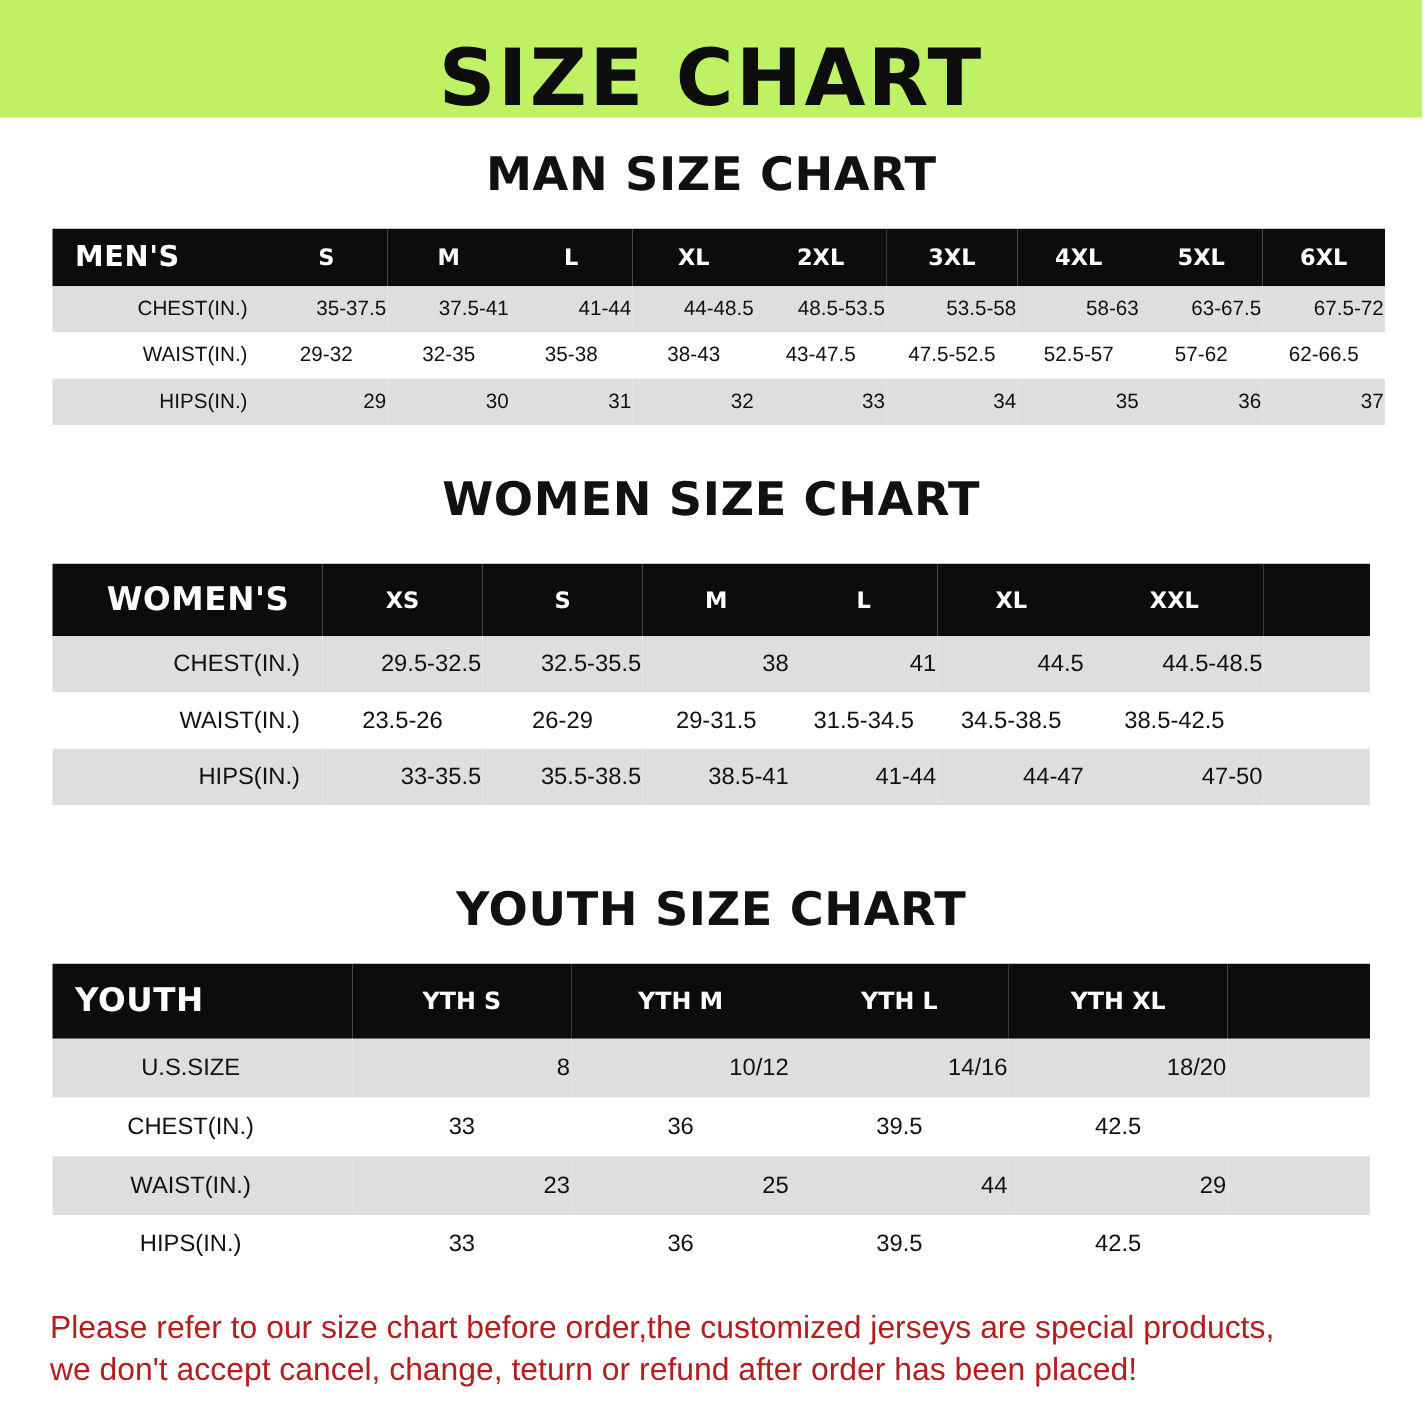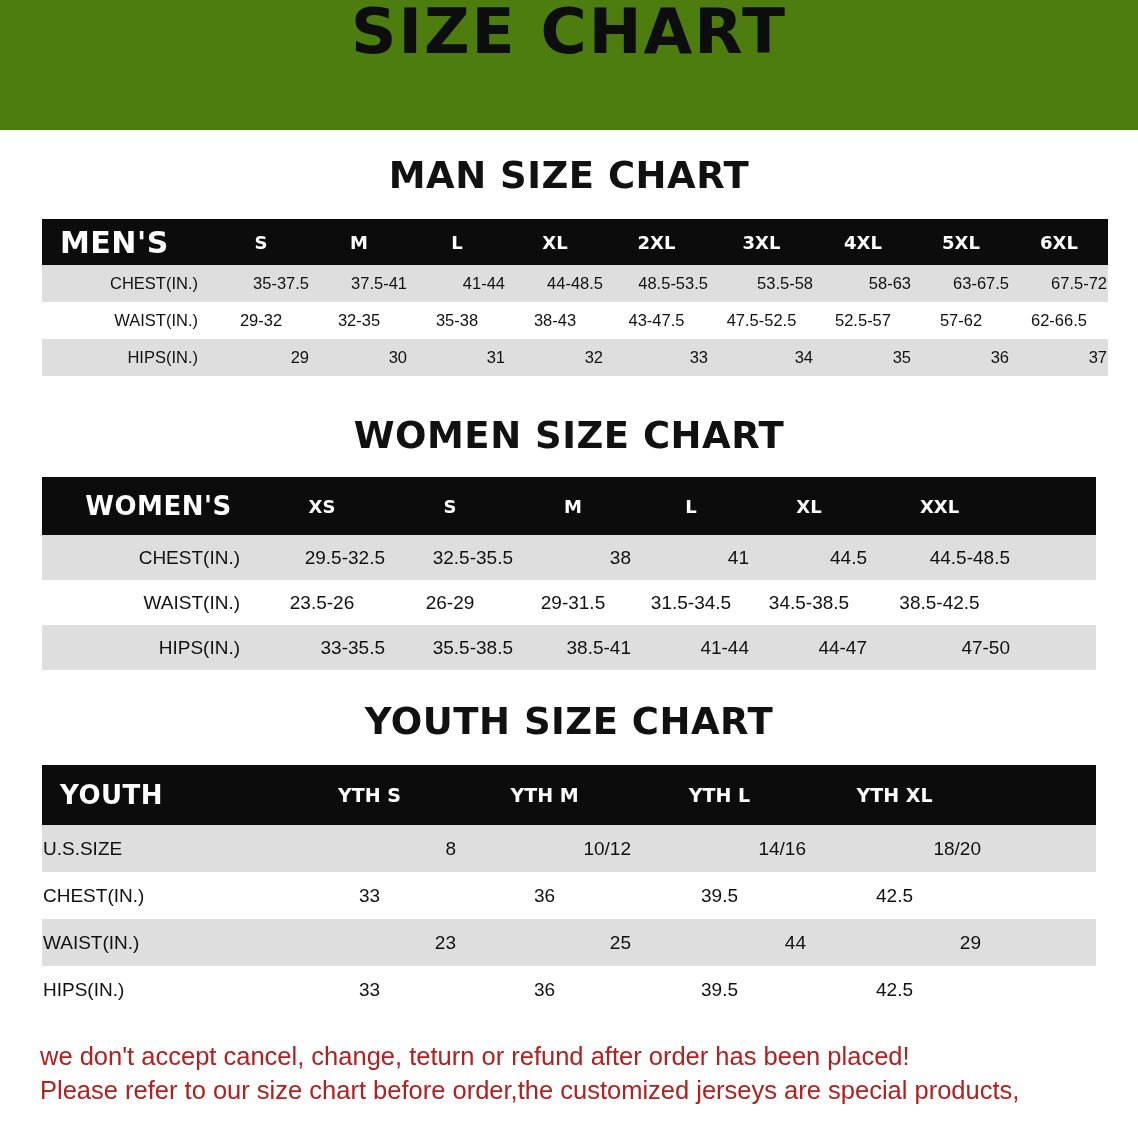--- a/index.html
+++ b/index.html
@@ -10,45 +10,45 @@
     width: 1138px;
     height: 1132px;
     background: #ffffff;
     font-family: "Liberation Sans", sans-serif;
     color: #000;
     overflow: hidden;
   }
 
   
   .banner {
-    height: 130px;
-    background: #4d7c0f;
+    height: 94px;
+    background: #bef264;
     display: flex;
-    align-items: flex-start;
+    align-items: flex-end;
     justify-content: center;
   }
   .banner-title {
     font-family: "DejaVu Sans", sans-serif;
     font-weight: bold;
     font-size: 63px;
     letter-spacing: 2px;
     color: #0d0d0d;
     line-height: 1;
   }
 
   
   .section-title {
     text-align: center;
     font-family: "DejaVu Sans", sans-serif;
     font-weight: bold;
     color: #111;
   }
   .title-man   { font-size: 37px; margin-top: 24px; margin-bottom: 22px; letter-spacing: 0.5px; }
-  .title-women { font-size: 37px; margin-top: 38px; margin-bottom: 20px; letter-spacing: 0.5px; }
-  .title-youth { font-size: 37px; margin-top: 30px; margin-bottom: 22px; letter-spacing: 0.5px; }
+  .title-women { font-size: 37px; margin-top: 38px; margin-bottom: 30px; letter-spacing: 0.5px; }
+  .title-youth { font-size: 37px; margin-top: 62px; margin-bottom: 22px; letter-spacing: 0.5px; }
 
   
   .table-wrap {
     margin: 0 42px;
   }
   table.size-table {
     width: 1054px;
     border-collapse: collapse;
     table-layout: fixed;
   }
@@ -68,35 +68,35 @@
     font-weight: bold;
   }
   table.size-table thead th.lead {
     text-align: left;
     padding-left: 18px;
     letter-spacing: 0.5px;
   }
 
   
   #men-table thead th { height: 44px; font-size: 18px; font-weight: bold; }
-  #men-table thead th.lead { font-size: 30px; }
+  #men-table thead th.lead { font-size: 23px; }
   #men-table tbody td { height: 35px; font-size: 16.5px; }
   #men-table tbody td.lead { text-align: right; padding-right: 14px; font-size: 16.5px; }
 
   
   #women-table thead th { height: 56px; font-size: 18px; }
   #women-table thead th.lead { font-size: 26px; text-align: center; }
   #women-table tbody td { height: 43px; font-size: 19px; }
   #women-table tbody td.lead { text-align: right; padding-right: 18px; }
 
   
   #youth-table thead th { height: 58px; font-size: 19px; }
   #youth-table thead th.lead { font-size: 26px; }
   #youth-table tbody td { height: 45px; font-size: 19px; }
-  #youth-table tbody td.lead { text-align: left; padding-right: 20px; }
+  #youth-table tbody td.lead { text-align: center; padding-right: 20px; }
 
   
   tbody tr.shade td { background: #dedede; text-align: right; }
   tbody tr.plain td { background: #ffffff; }
 
   
   .note {
     margin: 26px 40px 0 40px;
     color: #b02020;
     font-family: "Liberation Sans", sans-serif;
@@ -297,15 +297,15 @@
         <td>36</td>
         <td>39.5</td>
         <td>42.5</td>
         <td></td>
       </tr>
     </tbody>
   </table>
 </div>
 
 <div class="note">
+  <div>Please refer to our size chart before order,the customized jerseys are special products,</div>
   <div>we don't accept cancel, change, teturn or refund after order has been placed!</div>
-  <div>Please refer to our size chart before order,the customized jerseys are special products,</div>
 </div>
 
 </body></html>

